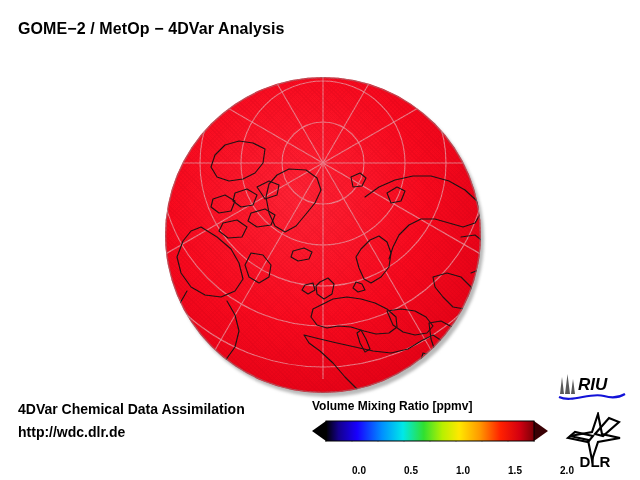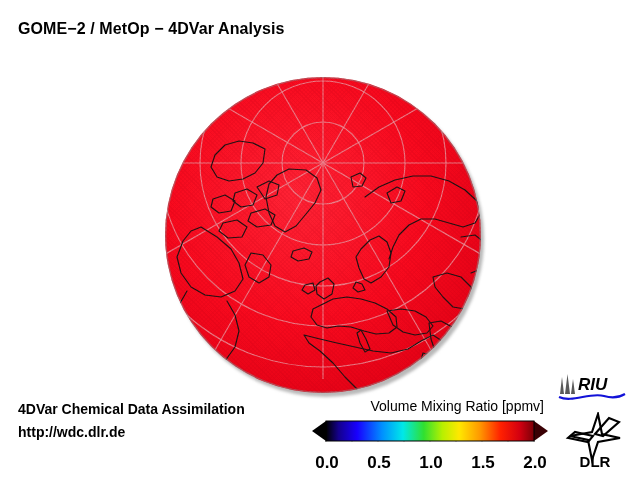--- a/index.html
+++ b/index.html
@@ -100,44 +100,45 @@
   }
 
   
   #colorbar-block {
     position: absolute;
     left: 310px;
     top: 398px;
     width: 240px;
   }
   #cbar-title {
-    font-size: 14px;
-    font-weight: normal;
-    text-align: right;
+    font-size: 12px;
+    font-weight: bold;
+    text-align: left;
     width: 232px;
     margin-left: 2px;
     line-height: 16px;
     white-space: nowrap;
   }
   #cbar-svg-holder {
     margin-top: 6px;
   }
   #cbar-ticklabels {
     position: relative;
     height: 18px;
     margin-top: 3px;
     width: 240px;
   }
   .cbar-tick-label {
     position: absolute;
-    font-size: 17px;
+    font-size: 10px;
     font-weight: bold;
     transform: translateX(-50%);
     white-space: nowrap;
-    top: 4px;
+    top: 16px;
+    margin-left: 32px;
   }
 
   
   #logo-riu {
     position: absolute;
     left: 556px;
     top: 372px;
     width: 72px;
     height: 32px;
   }

